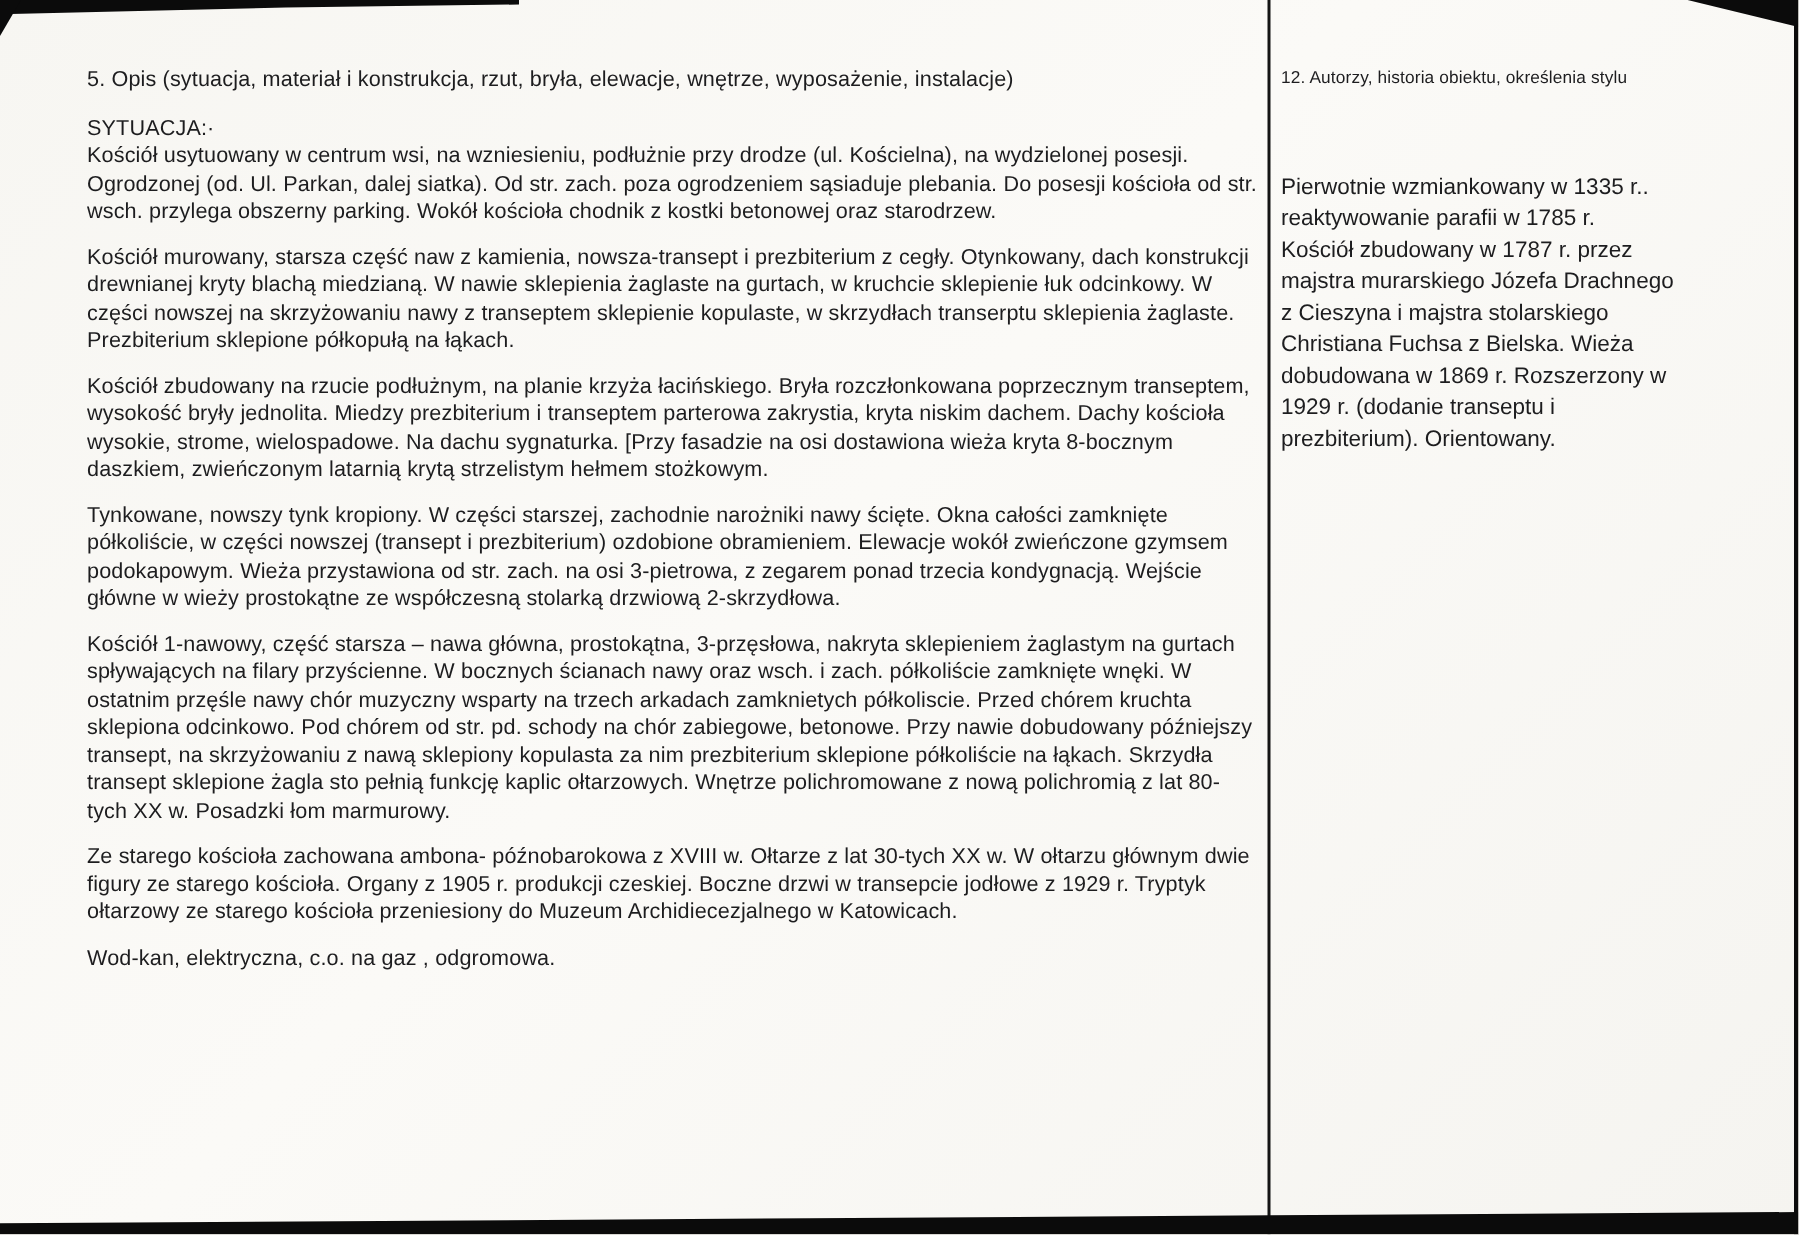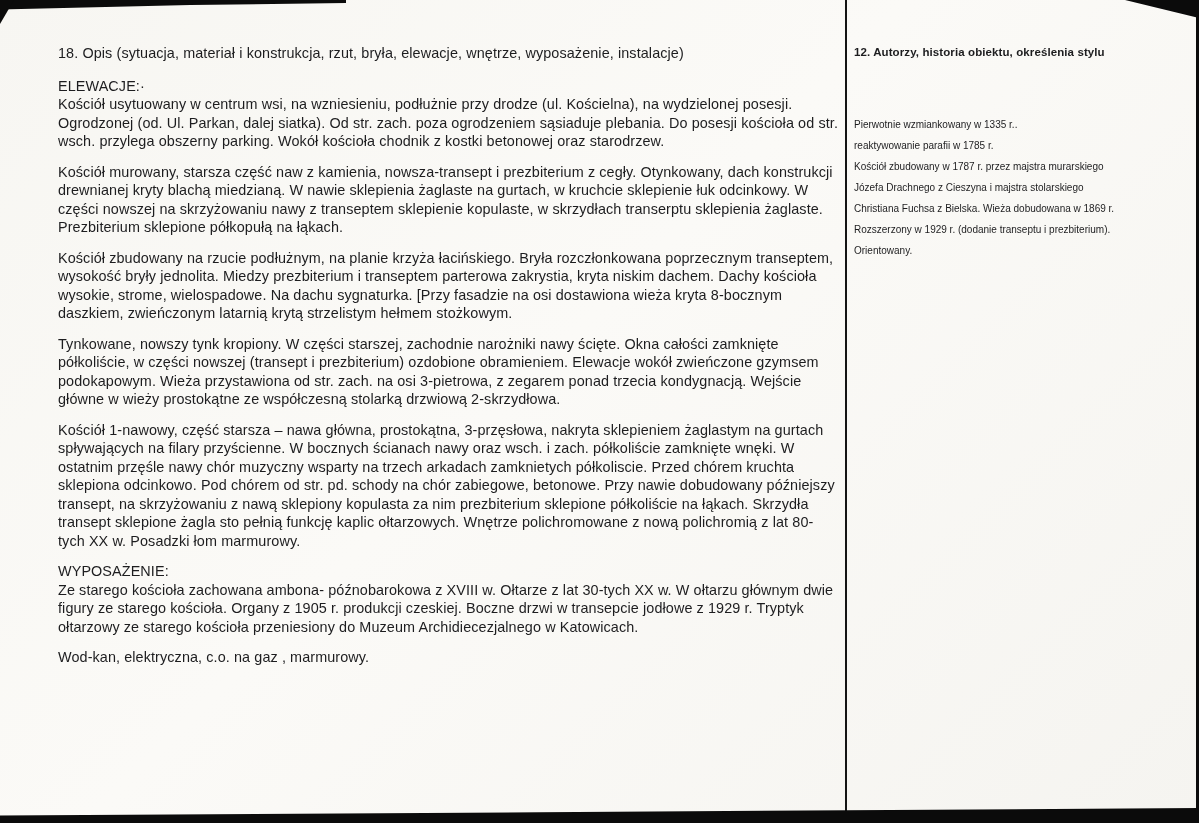--- a/index.html
+++ b/index.html
@@ -43,24 +43,23 @@
   .right-col {
     position: absolute;
     left: 854px;
     top: 46px;
     width: 286px;
   }
   .right-header {
     font-size: 11.5px;
     letter-spacing: 0.1px;
     margin-bottom: 56px;
-    font-weight: bold;
   }
   .right-body {
-    font-size: 10px;
+    font-size: 15px;
     line-height: 21px;
     width: 262px;
     white-space: pre-line;
     margin-top: 24px;
   }
 
   
   .art { position: absolute; background: #0b0b0b; }
   .art-top-left {
     left: 0; top: 0; width: 346px; height: 10px;
@@ -81,50 +80,49 @@
     left: 0; bottom: 0; width: 100%; height: 15px;
     clip-path: polygon(0 50%, 45% 28%, 100% 0, 100% 100%, 0 100%);
   }
 </style>
 </head>
 <body>
 
 <div class="page">
 
   <div class="left-col">
-    <div class="col-header">18. Opis (sytuacja, materiał i konstrukcja, rzut, bryła, elewacje, wnętrze, wyposażenie, instalacje)</div>
+    <div class="col-header">5. Opis (sytuacja, materiał i konstrukcja, rzut, bryła, elewacje, wnętrze, wyposażenie, instalacje)</div>
 
     <section class="sec">
-      <div class="sec-title">ELEWACJE:·</div>
+      <div class="sec-title">SYTUACJA:·</div>
       <div class="sec-body">Kościół usytuowany w centrum wsi, na wzniesieniu, podłużnie przy drodze (ul. Kościelna), na wydzielonej posesji. Ogrodzonej (od. Ul. Parkan, dalej siatka). Od str. zach. poza ogrodzeniem sąsiaduje plebania. Do posesji kościoła od str. wsch. przylega obszerny parking. Wokół kościoła chodnik z kostki betonowej oraz starodrzew.</div>
     </section>
 
     <section class="sec">
       <div class="sec-body">Kościół murowany, starsza część naw z kamienia, nowsza-transept i prezbiterium z cegły. Otynkowany, dach konstrukcji drewnianej kryty blachą miedzianą. W nawie sklepienia żaglaste na gurtach, w kruchcie sklepienie łuk odcinkowy. W części nowszej na skrzyżowaniu nawy z transeptem sklepienie kopulaste, w skrzydłach transerptu sklepienia żaglaste. Prezbiterium sklepione półkopułą na łąkach.</div>
     </section>
 
     <section class="sec">
       <div class="sec-body">Kościół zbudowany na rzucie podłużnym, na planie krzyża łacińskiego. Bryła rozczłonkowana poprzecznym transeptem, wysokość bryły jednolita. Miedzy prezbiterium i transeptem parterowa zakrystia, kryta niskim dachem. Dachy kościoła wysokie, strome, wielospadowe. Na dachu sygnaturka. [Przy fasadzie na osi dostawiona wieża kryta 8-bocznym daszkiem, zwieńczonym latarnią krytą strzelistym hełmem stożkowym.</div>
     </section>
 
     <section class="sec">
       <div class="sec-body">Tynkowane, nowszy tynk kropiony. W części starszej, zachodnie narożniki nawy ścięte. Okna całości zamknięte półkoliście, w części nowszej (transept i prezbiterium) ozdobione obramieniem. Elewacje wokół zwieńczone gzymsem podokapowym. Wieża przystawiona od str. zach. na osi 3-pietrowa, z zegarem ponad trzecia kondygnacją. Wejście główne w wieży prostokątne ze współczesną stolarką drzwiową 2-skrzydłowa.</div>
     </section>
 
     <section class="sec">
       <div class="sec-body">Kościół 1-nawowy, część starsza – nawa główna, prostokątna, 3-przęsłowa, nakryta sklepieniem żaglastym na gurtach spływających na filary przyścienne. W bocznych ścianach nawy oraz wsch. i zach. półkoliście zamknięte wnęki. W ostatnim przęśle nawy chór muzyczny wsparty na trzech arkadach zamknietych półkoliscie. Przed chórem kruchta sklepiona odcinkowo. Pod chórem od str. pd. schody na chór zabiegowe, betonowe. Przy nawie dobudowany późniejszy transept, na skrzyżowaniu z nawą sklepiony kopulasta za nim prezbiterium sklepione półkoliście na łąkach. Skrzydła transept sklepione żagla sto pełnią funkcję kaplic ołtarzowych. Wnętrze polichromowane z nową polichromią z lat 80-tych XX w. Posadzki łom marmurowy.</div>
     </section>
 
     <section class="sec">
-      <div class="sec-title">WYPOSAŻENIE:</div>
       <div class="sec-body">Ze starego kościoła zachowana ambona- późnobarokowa z XVIII w. Ołtarze z lat 30-tych XX w. W ołtarzu głównym dwie figury ze starego kościoła. Organy z 1905 r. produkcji czeskiej. Boczne drzwi w transepcie jodłowe z 1929 r. Tryptyk ołtarzowy ze starego kościoła przeniesiony do Muzeum Archidiecezjalnego w Katowicach.</div>
     </section>
 
     <section class="sec">
-      <div class="sec-body">Wod-kan, elektryczna, c.o. na gaz ,  marmurowy.</div>
+      <div class="sec-body">Wod-kan, elektryczna, c.o. na gaz ,  odgromowa.</div>
     </section>
   </div>
 
   <div class="divider"></div>
 
   <div class="right-col">
     <div class="right-header">12. Autorzy, historia obiektu, określenia stylu</div>
     <div class="right-body">Pierwotnie wzmiankowany w 1335 r..
 reaktywowanie parafii w 1785 r.
 Kościół zbudowany w 1787 r. przez majstra murarskiego Józefa Drachnego z Cieszyna i majstra stolarskiego Christiana Fuchsa z Bielska. Wieża dobudowana w 1869 r. Rozszerzony w 1929 r. (dodanie transeptu i prezbiterium). Orientowany.</div>

